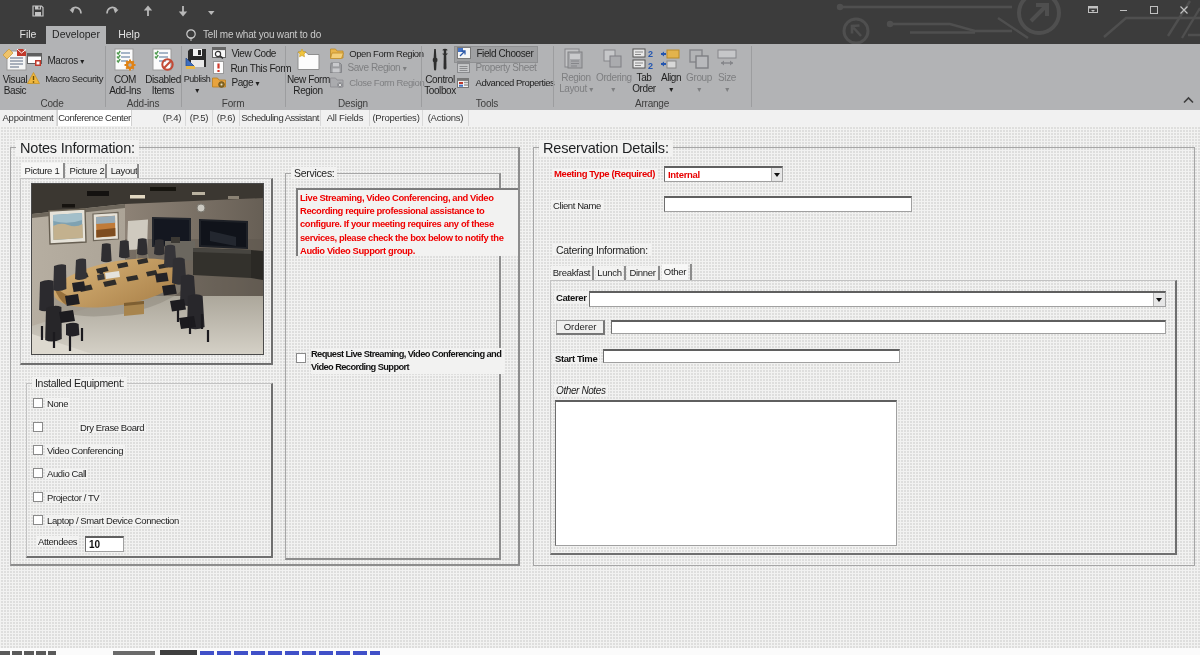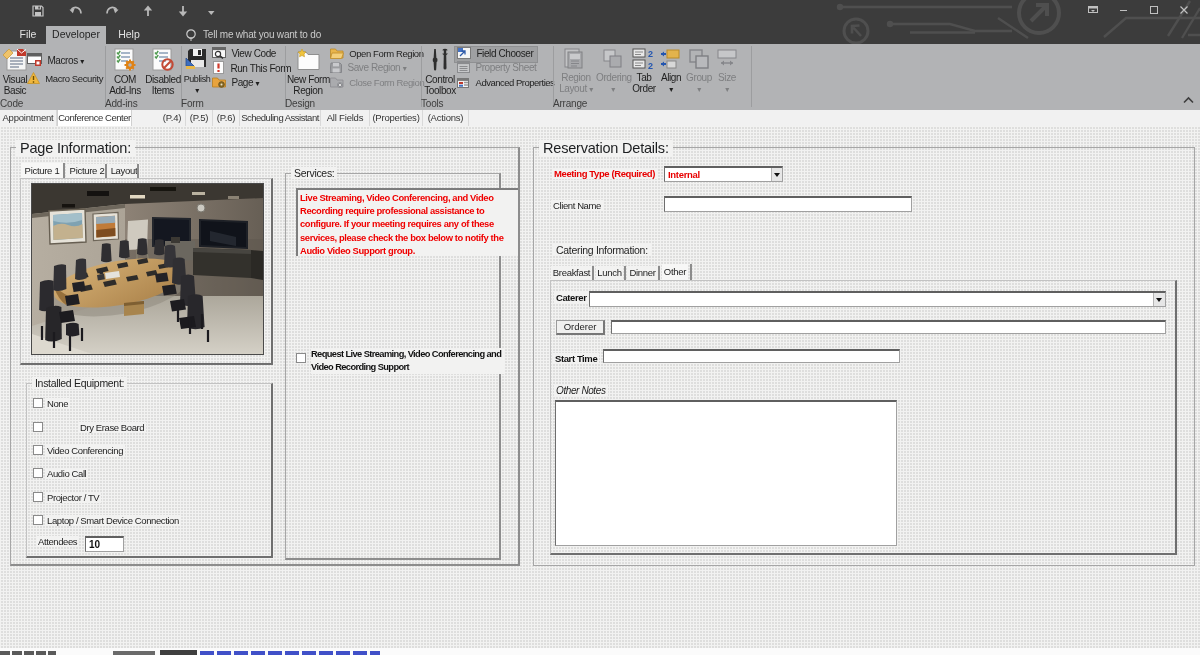--- a/index.html
+++ b/index.html
@@ -8,21 +8,21 @@
   .abs { position:absolute; }
   
   #header { position:absolute; left:0; top:0; width:1200px; height:44px; background:#3c3c3c; }
   .qat-ico { position:absolute; top:5px; }
   #titletext { position:absolute; top:5px; left:0; width:1200px; text-align:center; color:#d4d4d4; font-size:10.5px; letter-spacing:-0.2px; }
   .ribtab { position:absolute; top:26px; height:18px; font-size:10.5px; color:#e2e2e2; text-align:center; line-height:17px; }
   #tab-dev { background:#b2b3b5; color:#262626; }
   
   #ribbon { position:absolute; left:0; top:44px; width:1200px; height:66px; background:#b2b3b5; }
   .rsep { position:absolute; top:2px; height:61px; width:1px; background:#9c9d9f; }
-  .rlabel { position:absolute; top:54px; font-size:10px; letter-spacing:-0.2px; color:#3e3e3e; text-align:left; }
+  .rlabel { position:absolute; top:54px; font-size:10px; letter-spacing:-0.2px; color:#3e3e3e; text-align:center; }
   .bigbtn { position:absolute; top:2px; text-align:center; font-size:10px; letter-spacing:-0.4px; color:#1f1f1f; line-height:11px; white-space:nowrap; }
   .bigbtn svg { display:block; margin:2px auto 2px; }
   .smallbtn { position:absolute; font-size:10px; letter-spacing:-0.4px; color:#1f1f1f; height:15px; line-height:14px; white-space:nowrap; }
   .smallbtn svg { vertical-align:-2px; margin-right:3px; }
   .dis { color:#7e7f81; }
   .hl { background:#9fa0a2; outline:1px solid #8f9092; }
   .dd { font-size:8px; }
   
   #pagetabs { position:absolute; left:0; top:110px; width:1200px; height:16px; background:#f1f1f1; }
   .ptab { position:absolute; top:0; height:16px; line-height:15px; font-size:9.5px; letter-spacing:-0.2px; color:#333; text-align:center; border-right:1px solid #d9d9d9; white-space:nowrap; overflow:hidden; }
@@ -366,21 +366,21 @@
   <div class="ptab" style="left:213px;width:27px;">(P.6)</div>
   <div class="ptab" style="left:240px;width:81px;letter-spacing:-0.5px;">Scheduling Assistant</div>
   <div class="ptab" style="left:321px;width:49px;">All Fields</div>
   <div class="ptab" style="left:370px;width:53px;">(Properties)</div>
   <div class="ptab" style="left:423px;width:46px;">(Actions)</div>
 </div>
 
 <div id="form">
 
   <div class="gbox" style="left:10px;top:21px;width:510px;height:419px;border-right:2px solid #8d8d8d;border-bottom:2px solid #8d8d8d;"></div>
-  <div class="gtitle" style="left:16px;top:14px;">Page Information:</div>
+  <div class="gtitle" style="left:16px;top:14px;">Notes Information:</div>
 
   <div class="tabsm" style="left:21px;top:37px;width:42px;height:15px;line-height:15px;background:#f7f7f6;">Picture 1</div>
   <div class="tsep" style="left:63px;top:37px;height:16px;"></div>
   <div class="tabsm" style="left:66px;top:38px;width:42px;height:14px;line-height:14px;">Picture 2</div>
   <div class="tsep" style="left:105px;top:38px;height:15px;"></div>
   <div class="tabsm" style="left:108px;top:38px;width:32px;height:14px;line-height:14px;">Layout</div>
   <div class="tsep" style="left:137px;top:38px;height:15px;"></div>
   <div class="panel" style="left:20px;top:52px;width:253px;height:187px;"></div>
 
   <div class="abs" style="left:31px;top:57px;width:233px;height:172px;border:1px solid #4a4a4a;background:#b0a89c;">

